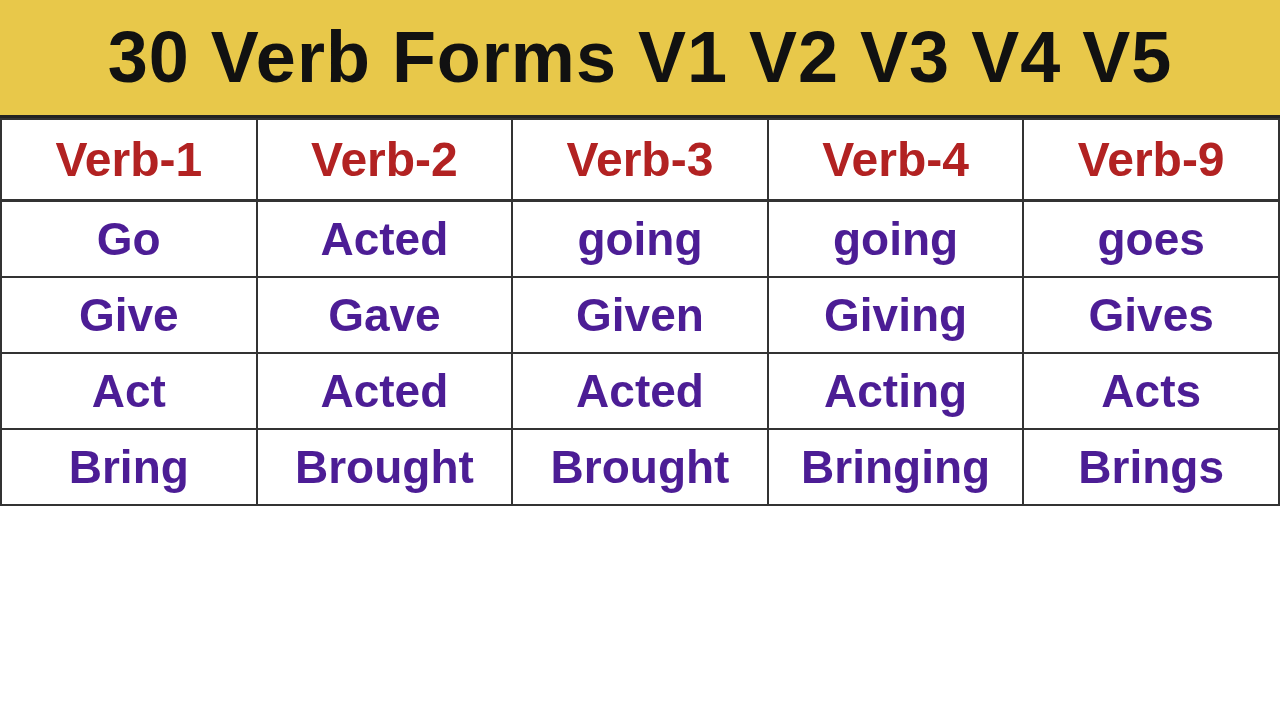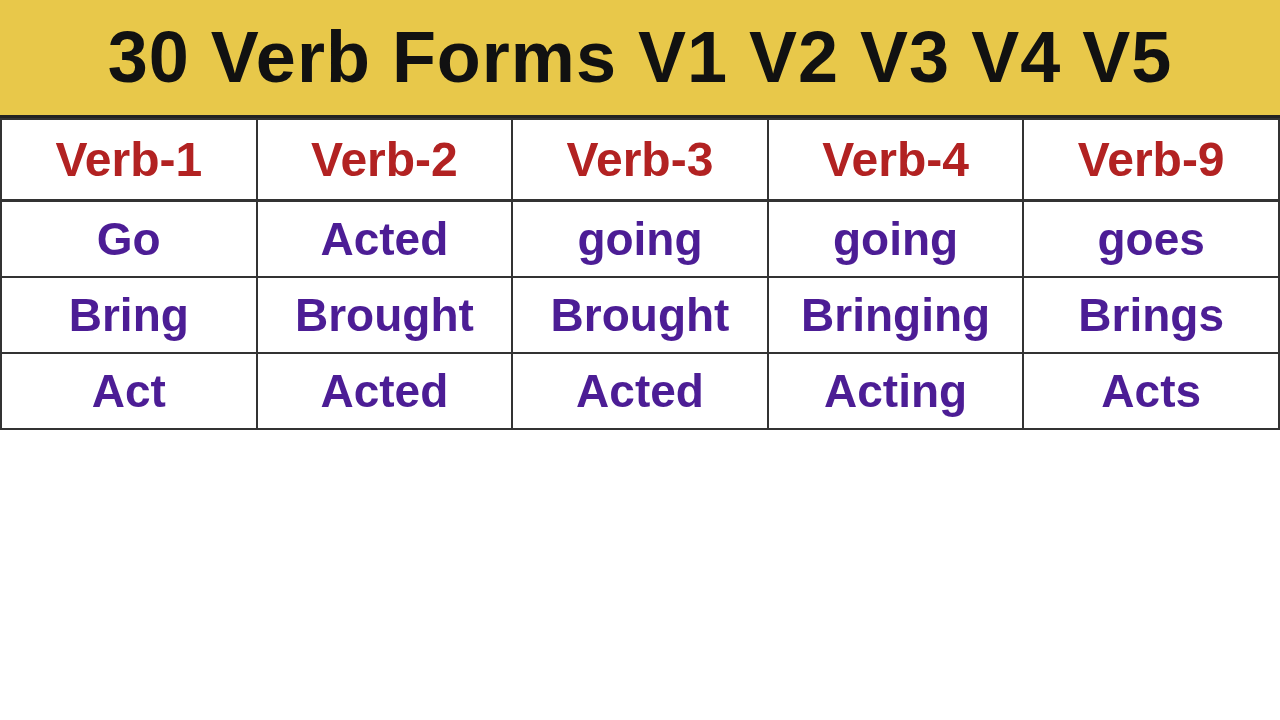--- a/index.html
+++ b/index.html
@@ -100,28 +100,35 @@
     </thead>
     <tbody id="table-body">
     <tr>
           <td>Go</td>
           <td>Acted</td>
           <td>going</td>
           <td>going</td>
           <td>goes</td>
         </tr>
         <tr>
-          <td>Bring</td>
-          <td>Brought</td>
-          <td>Brought</td>
-          <td>Bringing</td>
-          <td>Brings</td>
+          <td>Give</td>
+          <td>Gave</td>
+          <td>Given</td>
+          <td>Giving</td>
+          <td>Gives</td>
         </tr>
         <tr>
           <td>Act</td>
           <td>Acted</td>
           <td>Acted</td>
           <td>Acting</td>
           <td>Acts</td>
         </tr>
+        <tr>
+          <td>Bring</td>
+          <td>Brought</td>
+          <td>Brought</td>
+          <td>Bringing</td>
+          <td>Brings</td>
+        </tr>
       </tbody>
   </table>
 </div>
 
 </body></html>

